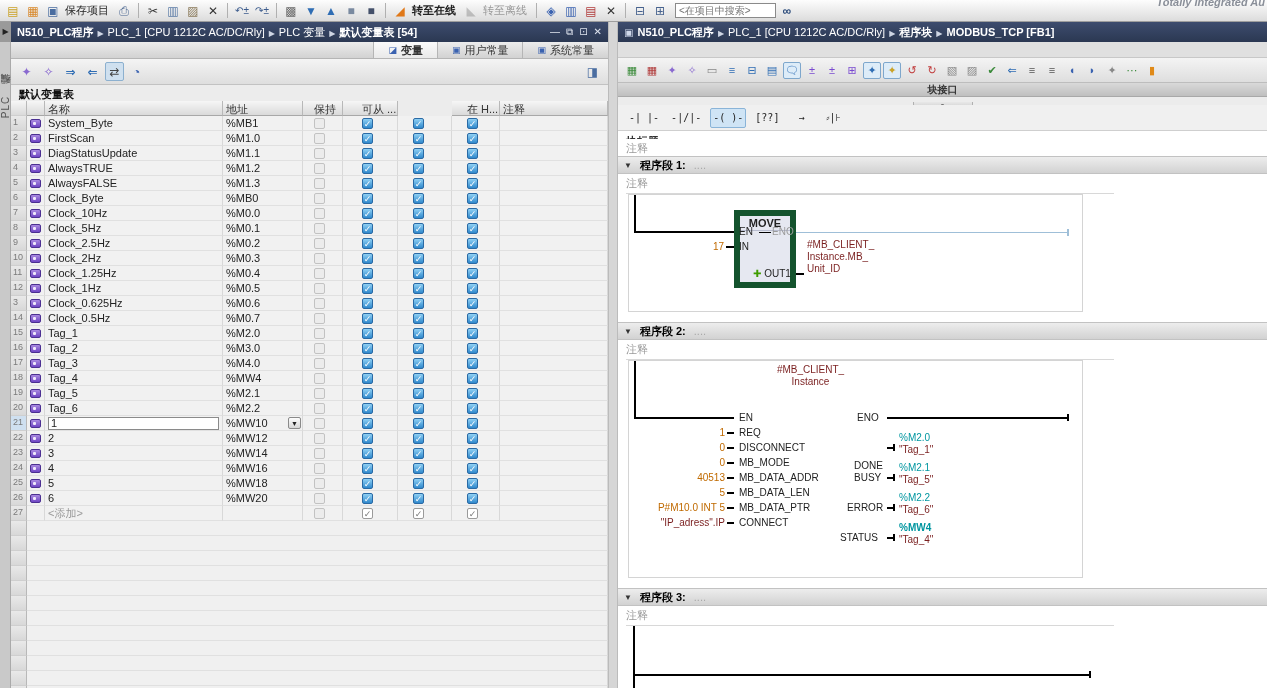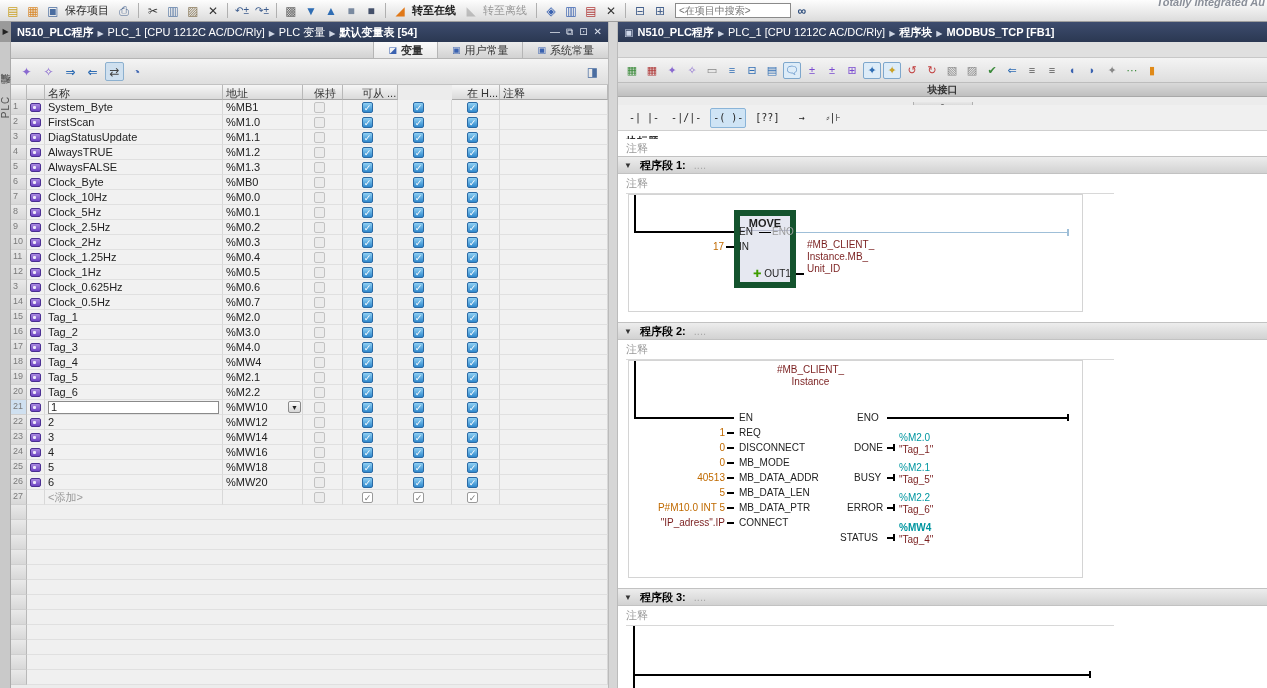--- a/index.html
+++ b/index.html
@@ -5,21 +5,21 @@
   * { margin:0; padding:0; box-sizing:border-box; }
   html,body { width:1267px; height:688px; overflow:hidden; font-family:"Liberation Sans","DejaVu Sans",sans-serif; font-size:11px; background:#ececec; color:#222; }
 
   
   .topbar { position:relative; height:22px; background:linear-gradient(#fdfdfd,#dcdcdc); border-bottom:1px solid #9e9e9e; display:flex; align-items:center; padding:0 4px; gap:2px; }
   .tbi { display:inline-flex; align-items:center; justify-content:center; width:18px; height:17px; font-size:12px; line-height:1; border:1px solid transparent; border-radius:2px; }
   .tbi.dis { opacity:.45; }
   .tb-label { margin:0 4px 0 1px; color:#222; }
   .tb-label.dis { color:#999; }
   .tbsep { width:1px; height:15px; background:#b0b0b0; margin:0 3px; }
-  .searchbox { width:116px; height:15px; border:1px solid #8a8a8a; background:#fff; color:#8a8a8a; font-size:10px; padding:0 3px; margin-left:4px; }
+  .searchbox { width:101px; height:15px; border:1px solid #8a8a8a; background:#fff; color:#8a8a8a; font-size:10px; padding:0 3px; margin-left:4px; }
   .brand { position:absolute; right:2px; top:-4px; color:#8a8f99; font-weight:bold; font-style:italic; font-size:11px; height:12px; overflow:hidden; }
 
   
   .frame { display:flex; height:666px; }
   .vstrip { width:11px; background:#c9c9c9; border-right:1px solid #aaa; position:relative; flex:none; }
   .vstrip .varrow { display:block; width:11px; height:20px; background:#9a9a9a; color:#222; font-size:8px; text-align:center; line-height:20px; }
   .vstrip .vlabel { position:absolute; top:68px; left:-1px; writing-mode:vertical-rl; transform:rotate(180deg); font-size:10px; color:#555; letter-spacing:1px; }
   .panel-left { width:597px; flex:none; display:flex; flex-direction:column; background:#ececec; }
   .divider { width:10px; flex:none; background:#d6d6d6; border-left:1px solid #bbb; border-right:1px solid #bbb; }
   .panel-right { flex:1; display:flex; flex-direction:column; background:#ececec; min-width:0; }
@@ -179,20 +179,21 @@
       </div>
     <div class="ltoolbar">
       <span class="lti" style="color:#8a6ad0">✦</span>
       <span class="lti" style="color:#8a6ad0">✧</span>
       <span class="lti" style="color:#2f6db4;font-weight:bold">⇒</span>
       <span class="lti" style="color:#2f6db4;font-weight:bold">⇐</span>
       <span class="lti pressed" style="color:#444">⇄</span>
       <span class="lti" style="color:#3a62b0">◔</span>
       <span class="lti right" style="color:#4a6da0">◨</span>
     </div>
+    <div class="ttitle">默认变量表</div>
     <div class="tablewrap" id="tagtable">
         <div class="trow">
           <div class="gut hcell" style="background:linear-gradient(#f6f6f6,#dadada)"></div>
           <div class="hcell c-icon" style="display: block;"></div>
           <div class="hcell c-name" style="display: block;">名称</div>
           <div class="hcell c-addr" style="display: block;">地址</div>
           <div class="hcell c-ret" style="display: block;">保持</div>
           <div class="hcell c-a1" style="display: block;">可从 ...</div>
           <div class="hcell c-a2" style="display: block; margin-top: 26px;">从 H...</div>
           <div class="hcell c-a3" style="display: block;">在 H...</div>
@@ -919,21 +920,21 @@
           <div class="wire" style="left: 98px; top: 116px; width: 7px; height: 2px;"></div>
           <div class="pin" style="left: 110px; top: 126px;">MB_DATA_LEN</div>
           <div class="val" style="left: 8px; top: 126px; width: 88px; color: rgb(192, 106, 0);">5</div>
           <div class="wire" style="left: 98px; top: 131px; width: 7px; height: 2px;"></div>
           <div class="pin" style="left: 110px; top: 141px;">MB_DATA_PTR</div>
           <div class="val" style="left: 8px; top: 141px; width: 88px; color: rgb(192, 106, 0);">P#M10.0 INT 5</div>
           <div class="wire" style="left: 98px; top: 146px; width: 7px; height: 2px;"></div>
           <div class="pin" style="left: 110px; top: 156px;">CONNECT</div>
           <div class="val" style="left: 8px; top: 156px; width: 88px; color: rgb(122, 31, 31);">"IP_adress".IP</div>
           <div class="wire" style="left: 98px; top: 161px; width: 7px; height: 2px;"></div>
-          <div class="pin" style="top: 81px; left: 225px;">DONE</div>
+          <div class="pin" style="top: 99px; left: 225px;">DONE</div>
           <div class="wire" style="left: 258px; top: 86px; width: 8px; height: 2px;"></div>
           <div class="otick" style="left: 264px; top: 83px;"></div>
           <div class="val" style="left: 270px; top: 71px; text-align: left; color: rgb(0, 150, 160);">%M2.0</div>
           <div class="val" style="left: 270px; top: 83px; text-align: left; color: rgb(122, 31, 31);">"Tag_1"</div>
           <div class="pin" style="top: 111px; left: 225px;">BUSY</div>
           <div class="wire" style="left: 258px; top: 116px; width: 8px; height: 2px;"></div>
           <div class="otick" style="left: 264px; top: 113px;"></div>
           <div class="val" style="left: 270px; top: 101px; text-align: left; color: rgb(0, 150, 160);">%M2.1</div>
           <div class="val" style="left: 270px; top: 113px; text-align: left; color: rgb(122, 31, 31);">"Tag_5"</div>
           <div class="pin" style="top: 141px; left: 218px;">ERROR</div>

